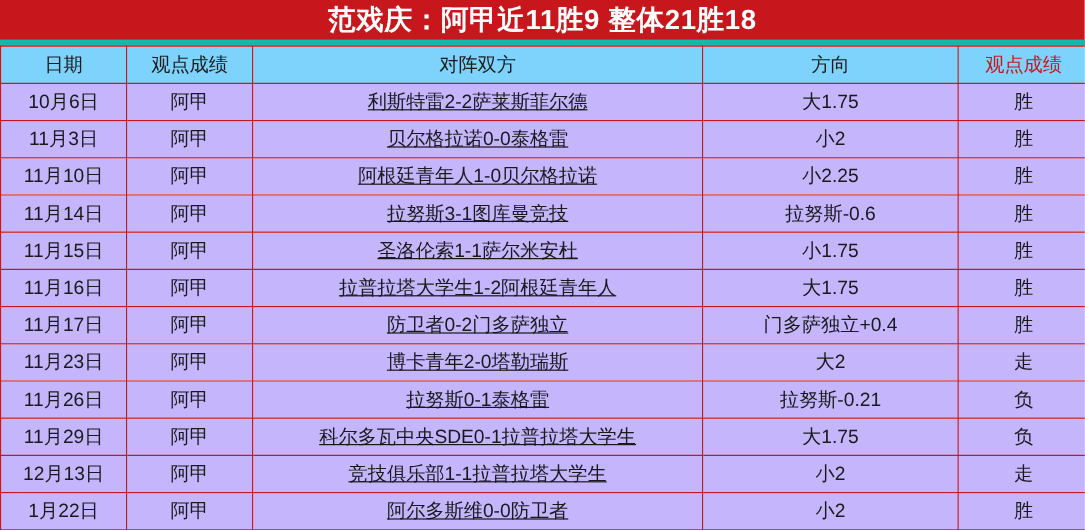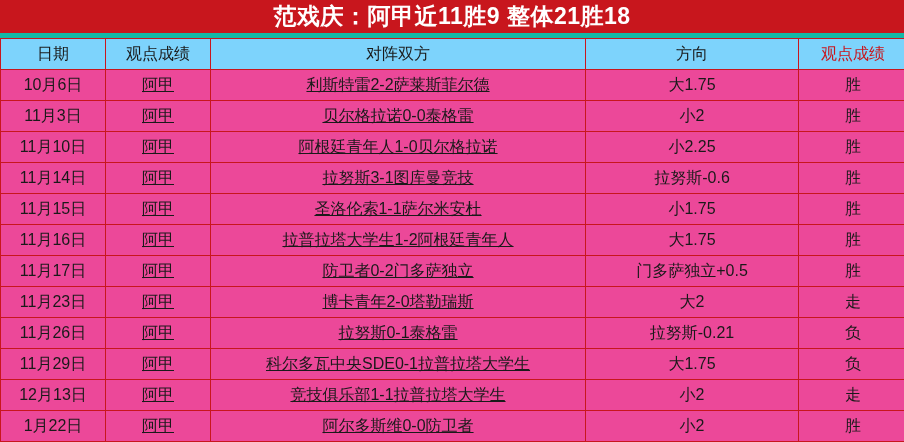--- a/index.html
+++ b/index.html
@@ -53,24 +53,24 @@
     background: #7dd3fc;
     color: #1a1a1a;
     font-weight: bold;
     font-size: 17px;
     height: 32px;
   }
   thead th.hdr-result {
     color: #c8161d;
   }
   tbody td {
-    background: #ec4899;
+    background: #c4b5fd;
   }
   td.c-date { width: 104px; }
-  td.c-type { width: 104px; text-decoration: underline; }
+  td.c-type { width: 104px; }
   td.c-match { width: 374px; text-decoration: underline; }
   td.c-dir { width: 212px; }
   td.c-res { width: 108px; font-weight: bold; }
   th.c-date { width: 104px; }
   th.c-type { width: 104px; }
   th.c-match { width: 374px; }
   th.c-dir { width: 212px; font-family: Liberation Serif, serif; }
   th.c-res { width: 108px; }
   td.c-type {
     text-align: left;
@@ -137,21 +137,21 @@
           <td class="c-date">11月16日</td>
           <td class="c-type">阿甲</td>
           <td class="c-match">拉普拉塔大学生1-2阿根廷青年人</td>
           <td class="c-dir">大1.75</td>
           <td class="c-res res-win">胜</td>
         </tr>
         <tr>
           <td class="c-date">11月17日</td>
           <td class="c-type">阿甲</td>
           <td class="c-match">防卫者0-2门多萨独立</td>
-          <td class="c-dir">门多萨独立+0.5</td>
+          <td class="c-dir">门多萨独立+0.4</td>
           <td class="c-res res-win">胜</td>
         </tr>
         <tr>
           <td class="c-date">11月23日</td>
           <td class="c-type">阿甲</td>
           <td class="c-match">博卡青年2-0塔勒瑞斯</td>
           <td class="c-dir">大2</td>
           <td class="c-res res-draw">走</td>
         </tr>
         <tr>

